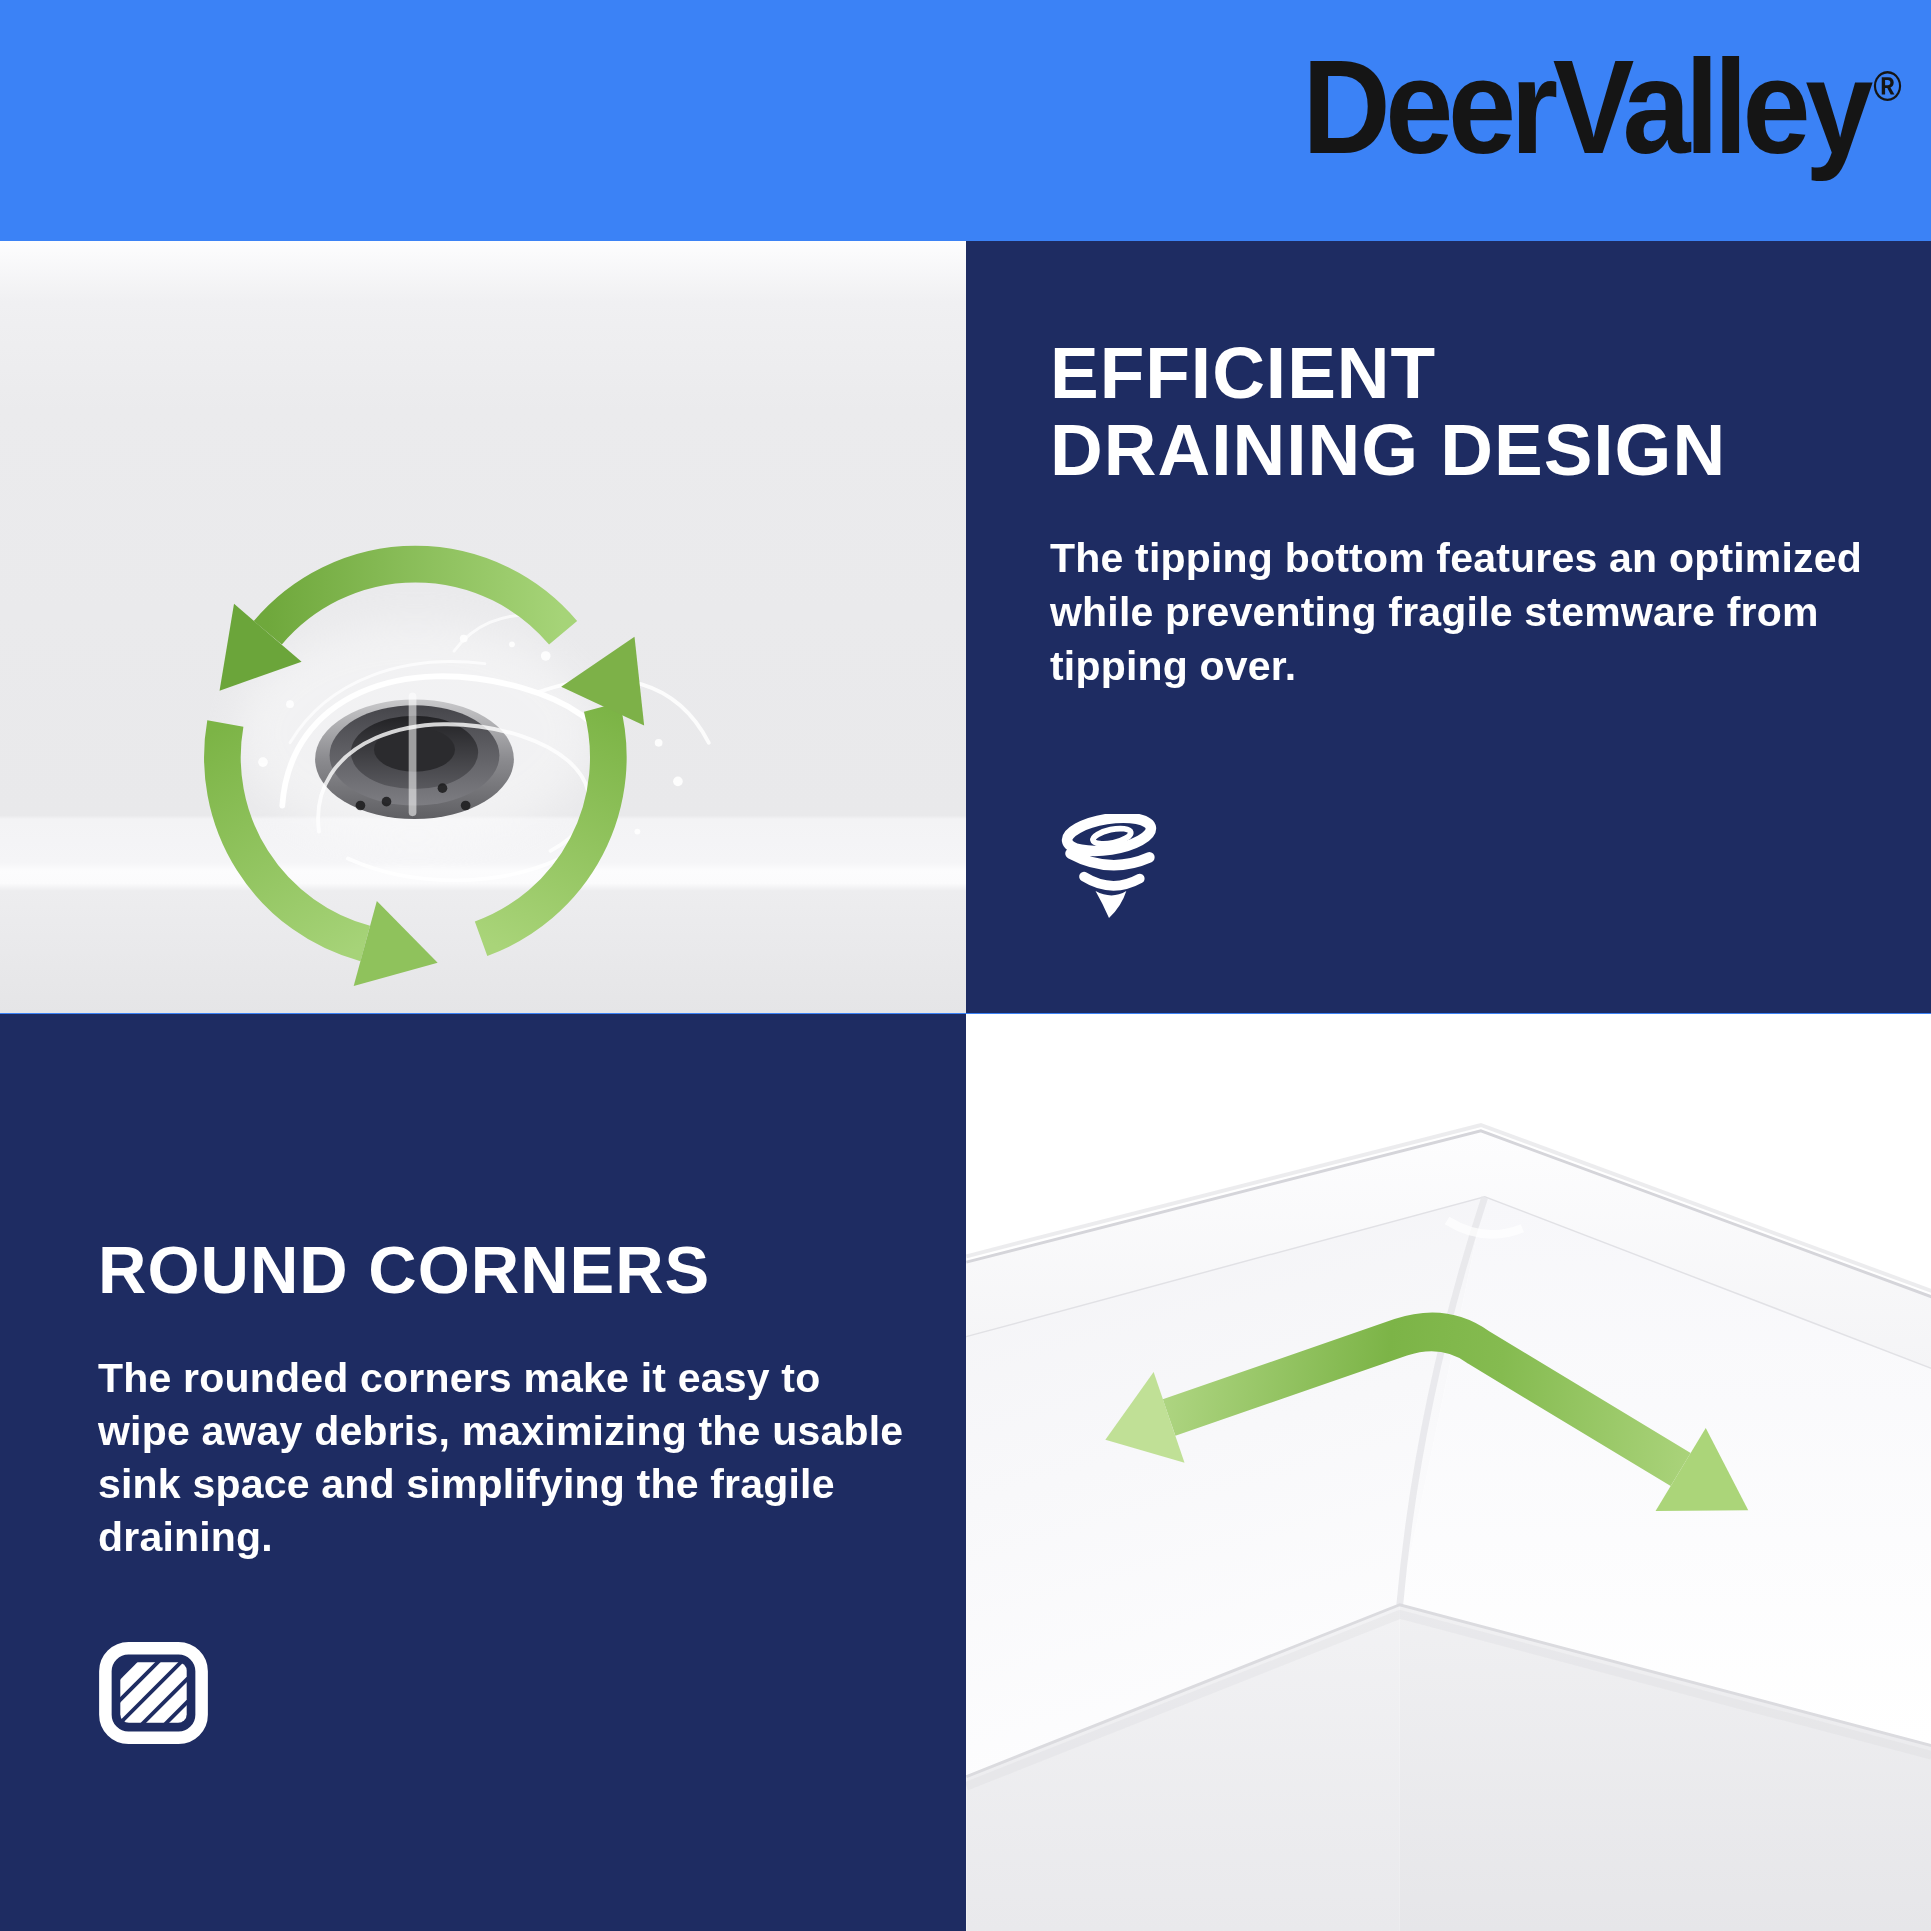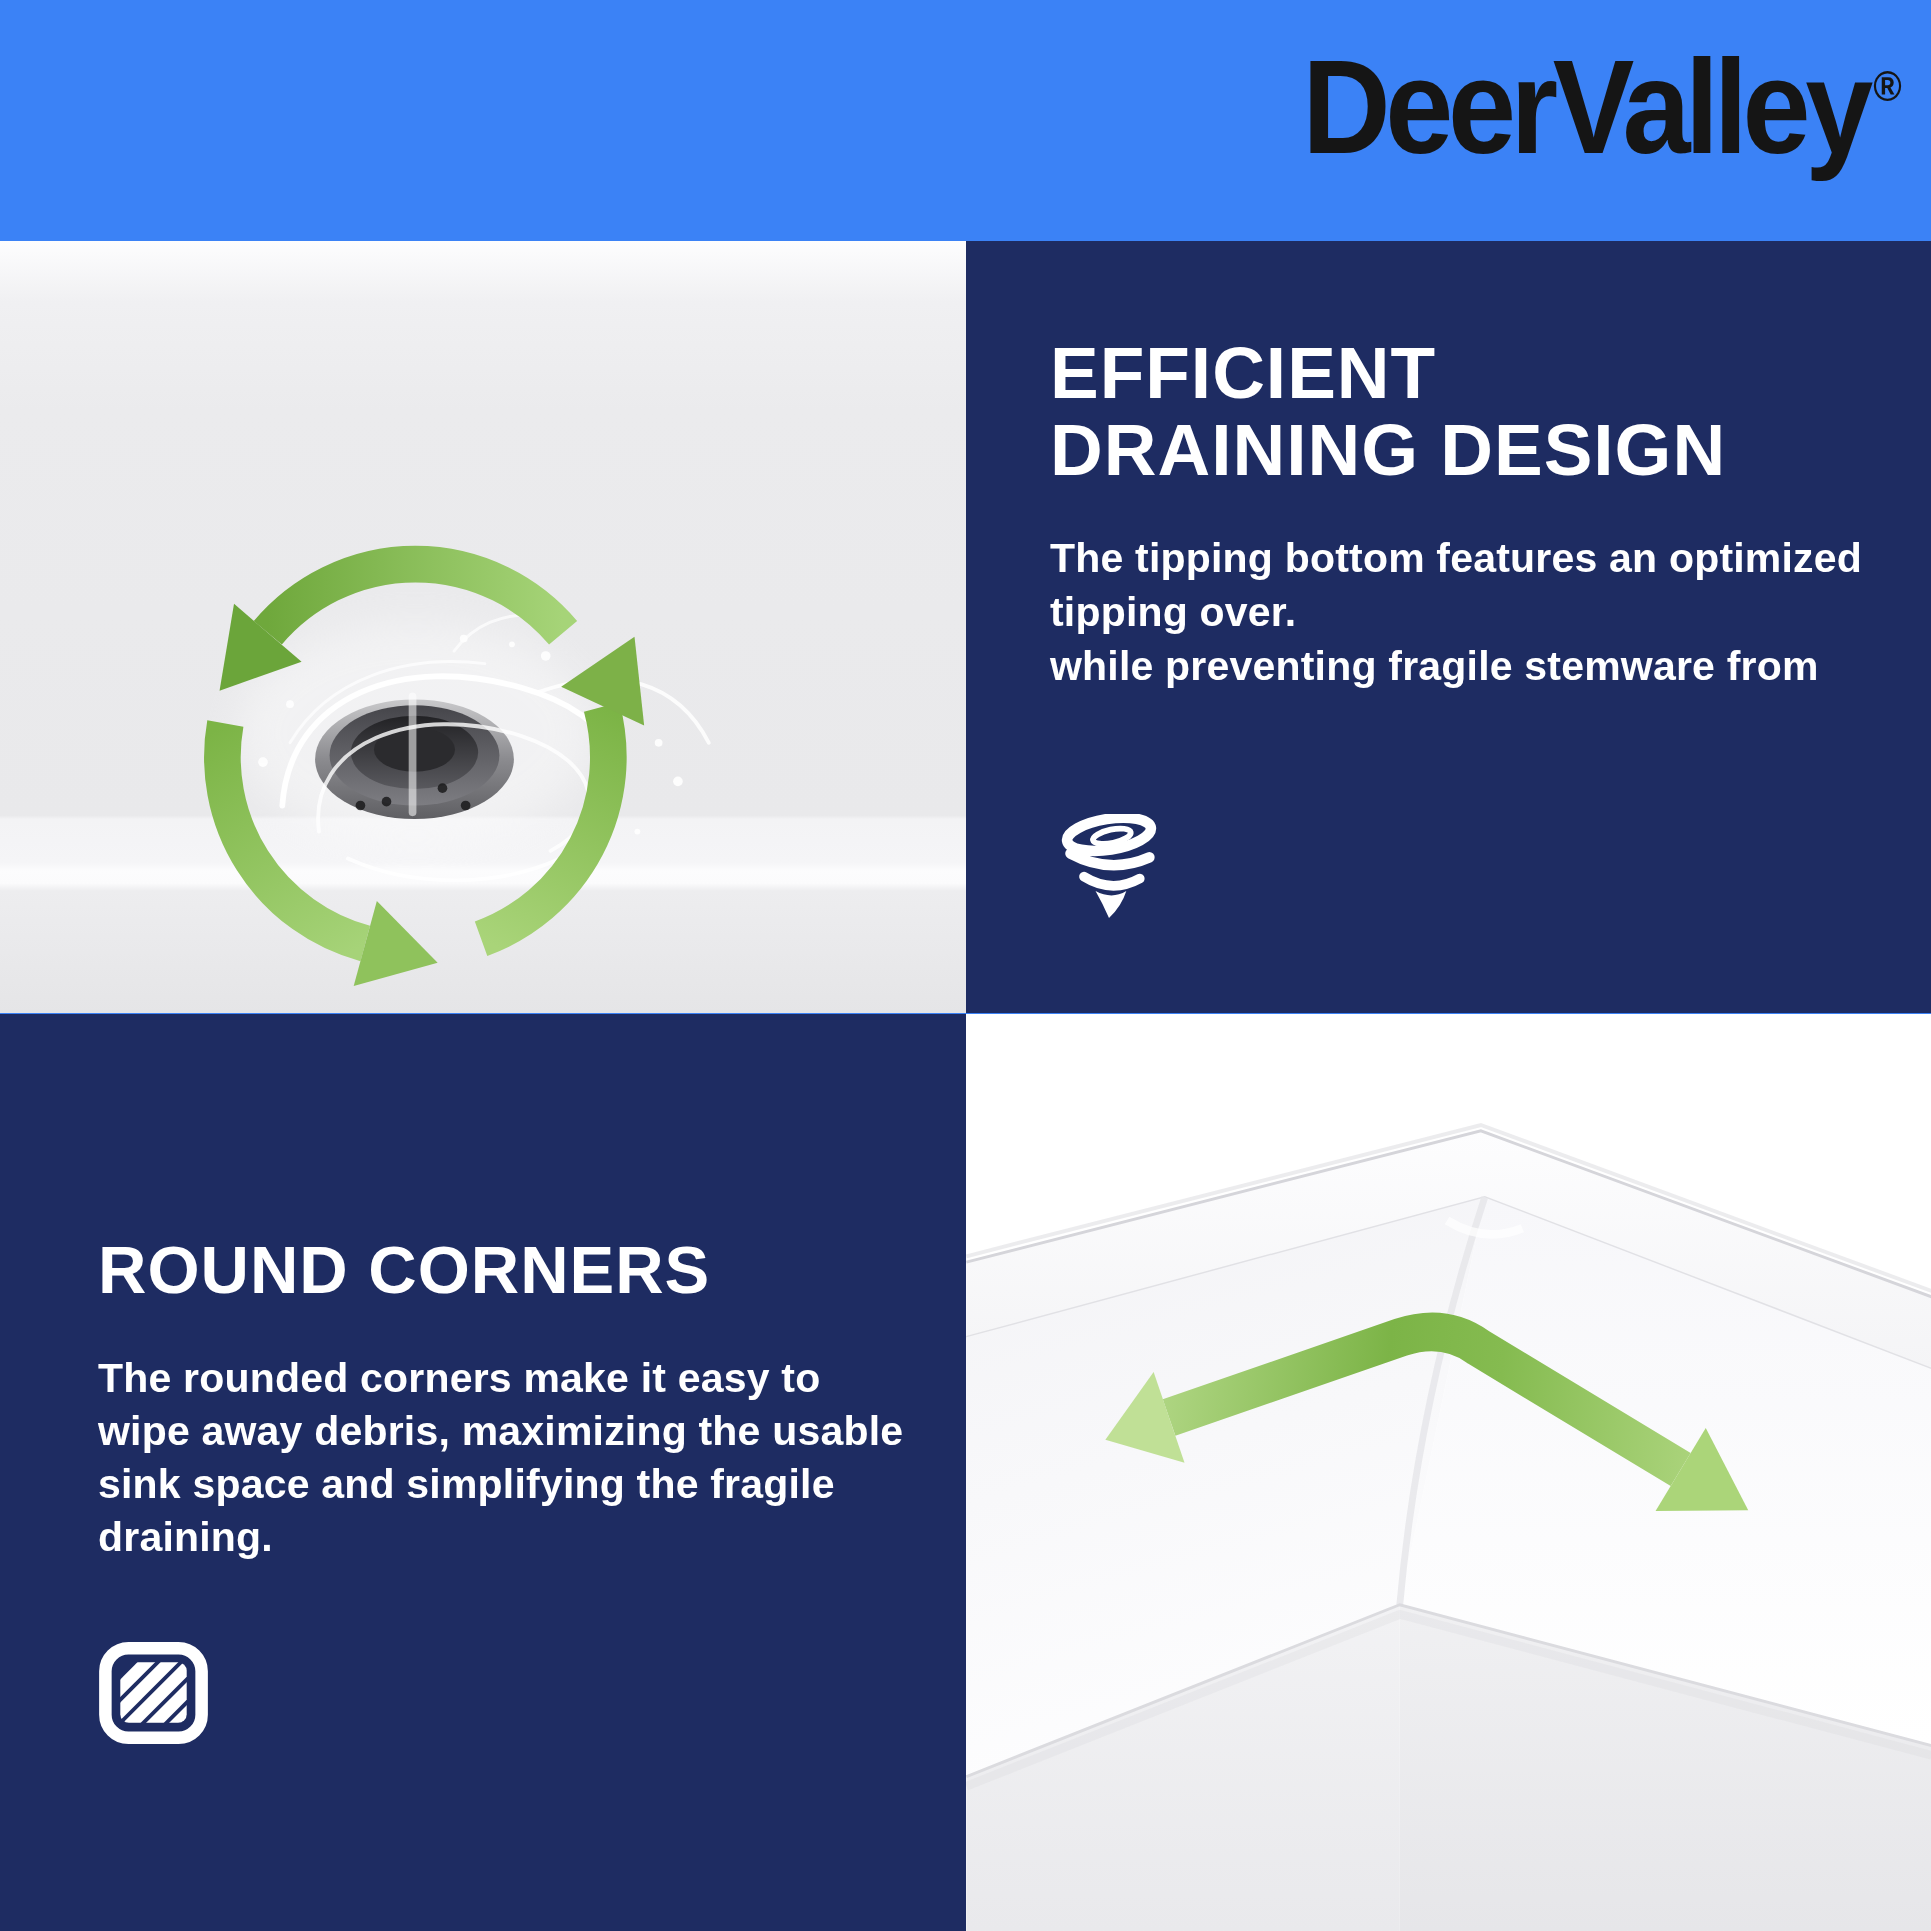--- a/index.html
+++ b/index.html
@@ -131,22 +131,22 @@
     </svg>
   </section>
 
   <section class="panel panel-right">
     <h2>
       <div>EFFICIENT</div>
       <div>DRAINING DESIGN</div>
     </h2>
     <div class="body">
       <div>The tipping bottom features an optimized</div>
+      <div>while preventing fragile stemware from</div>
       <div>tipping over.</div>
-      <div>while preventing fragile stemware from</div>
     </div>
     <svg class="icon-tornado" viewBox="0 0 106 112">
       <g stroke="#ffffff" fill="none" stroke-linecap="round">
         <ellipse cx="53" cy="21" rx="44" ry="16" stroke-width="11" transform="rotate(-9 53 21)"></ellipse>
         <ellipse cx="56" cy="23" rx="20" ry="7" stroke-width="6" transform="rotate(-12 56 23)"></ellipse>
         <path d="M 13,41 Q 54,63 95,45" stroke-width="11"></path>
         <path d="M 27,65 Q 56,83 85,67" stroke-width="10"></path>
       </g>
       <path d="M 39,80 Q 56,89 71,80 Q 66,96 53,108 Q 47,94 39,80 Z" fill="#ffffff"></path>
     </svg>

